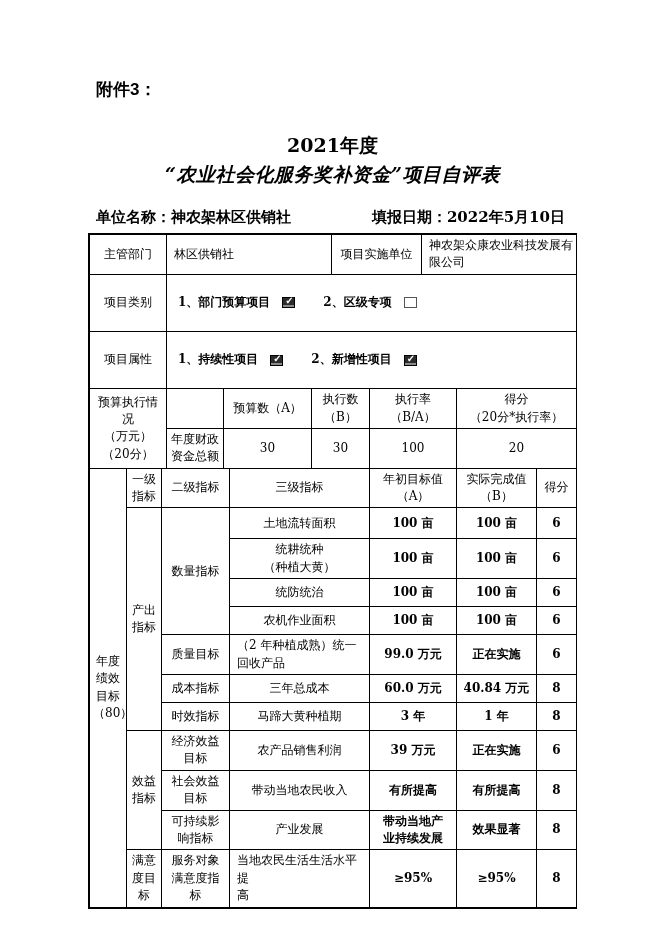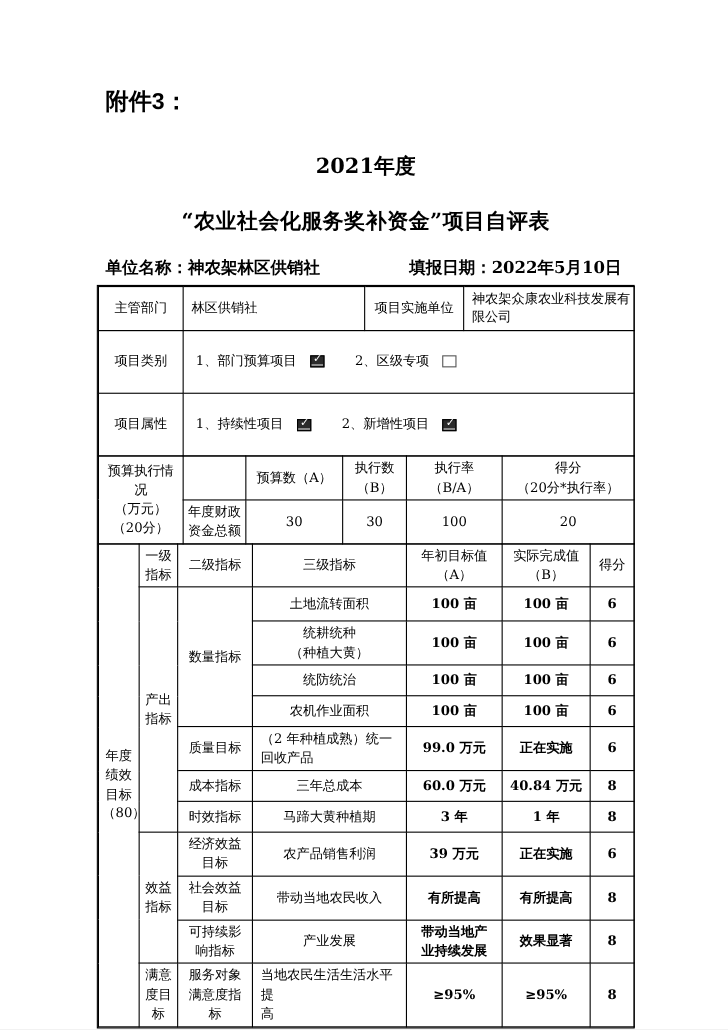--- a/index.html
+++ b/index.html
@@ -1,31 +1,31 @@
 <!DOCTYPE html>
 <html><head>
 <meta charset="utf-8">
 <style>
   * { margin:0; padding:0; box-sizing:border-box; }
   html,body { background:#e8e8e8; }
   body { width:662px; height:936px; font-family:"DejaVu Serif","Liberation Serif",serif; color:#000; }
   .page { position:relative; width:662px; height:936px; background:#ffffff; overflow:hidden; }
   .doc { position:absolute; left:88px; top:78px; width:489px; }
-  .attachment { font-size:21px; font-weight:bold; padding-left:8px; font-family:"Liberation Sans","DejaVu Sans",sans-serif; }
+  .attachment { font-size:17px; font-weight:bold; padding-left:8px; font-family:"Liberation Sans","DejaVu Sans",sans-serif; }
   .title { text-align:center; font-weight:bold; font-size:19px; }
   .t1 { margin-top:32px; }
-  .t2 { margin-top:24px; letter-spacing:0.5px; }
+  .t2 { margin-top:3px; letter-spacing:0.5px;font-style:italic; }
   .meta { display:flex; justify-content:space-between; margin-top:20px; padding:0 12px 0 8px; font-size:15px; font-weight:bold; }
   .tbl-wrap { margin-top:6px; border:1px solid #000; width:489px; background:#fff; }
   table.tbl { border-collapse:collapse; table-layout:fixed; width:487px; }
   table.tbl + table.tbl { margin-top:-1px; }
   .tbl td { border:1px solid #000; font-size:12px; text-align:center; vertical-align:middle; padding:2px 3px; white-space:pre-line; line-height:1.45; }
   .ta-l { text-align:left !important; padding-left:7px !important; }
   .val { font-weight:bold;margin-top:34px; }
-  .opts { display:flex; align-items:center; gap:28px; padding-left:8px; }
+  .opts { display:flex; align-items:center; gap:28px; padding-left:8px;font-weight:bold; }
   .opt { display:flex; align-items:center; gap:12px; white-space:nowrap; }
   .cb { width:13px; height:11px; border:1px solid #555; background:#fff; display:inline-block; flex:0 0 auto; position:relative; }
   .cb.checked { background:#2b2b2b; border-color:#000; box-shadow:inset 0 -2px 0 #8a8a8a; }
   .cb.checked::after { content:"\2713"; position:absolute; left:2px; top:-4px; font-size:10px; color:#fff; }
 </style>
 </head>
 <body>
 
 <div class="page">
   <div class="doc">

